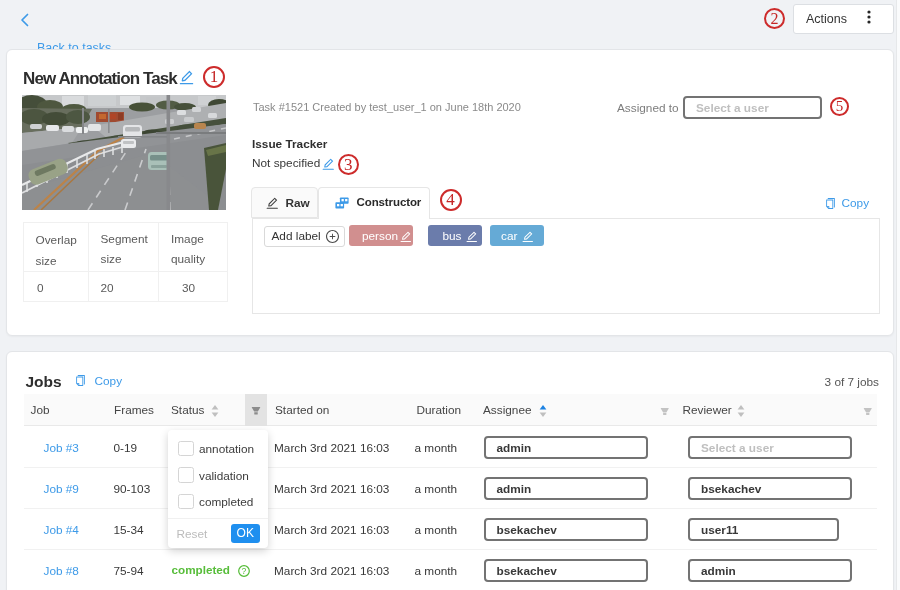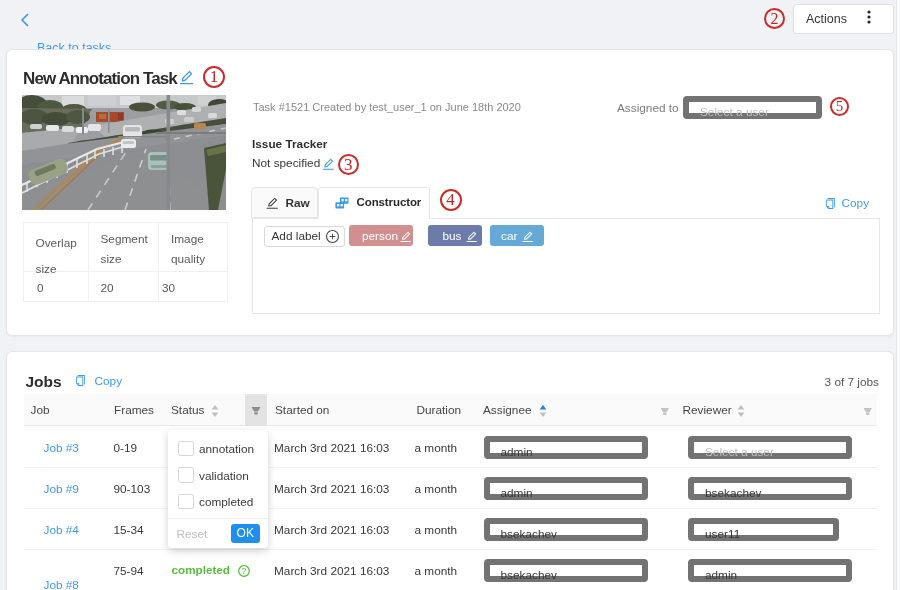--- a/index.html
+++ b/index.html
@@ -3,21 +3,21 @@
 <meta charset="utf-8">
 <style>
 * { margin:0; padding:0; box-sizing:border-box; }
 html,body { width:900px; height:590px; overflow:hidden; }
 body { font-family:"Liberation Sans", sans-serif; background:#f0f2f5; position:relative; font-size:11.8px; color:#383838; }
 .abs { position:absolute; }
 .card { position:absolute; background:#fff; border:1px solid #e3e5e8; border-radius:6px; box-shadow:0 1px 2px rgba(0,0,0,0.04); }
 .blue { color:#3d9ae8; }
 .grey { color:#8a8a8a; }
 .redcircle { position:absolute; border:2px solid #cd2b2b; border-radius:50%; color:#c42424; font-family:"Liberation Serif", serif; text-align:center; }
-.input { position:absolute; background:#fff; border:6px solid #737373; border-radius:4px; height:23px; line-height:21px; padding-left:11px; color:#383838; }
+.input { position:absolute; background:#fff; border:2px solid #737373; border-radius:4px; height:23px; line-height:21px; padding-left:11px; color:#383838;font-weight:bold; }
 .ph { color:#bfbfbf; }
 .hdrtxt { position:absolute; color:#454545; top:403px; }
 svg { display:block; }
 </style>
 </head>
 <body>
 
 <div class="abs" style="left:20px;top:13px;">
   <svg width="9" height="14" viewBox="0 0 9 14">
       <path d="M7.5 1.5 L2 7 L7.5 12.5" fill="none" stroke="#3d9ae8" stroke-width="1.7" stroke-linecap="round" stroke-linejoin="round"></path>
@@ -144,26 +144,26 @@
     <rect x="96" y="41" width="49" height="1.6" fill="#838588"></rect>
     <rect x="60" y="13" width="2" height="26" fill="#85878a"></rect>
     <rect x="86" y="14" width="1.6" height="24" fill="#8b8d90"></rect>
   </svg>
 </div>
 
 <div class="abs" style="left:23px;top:221.5px;width:205px;height:80px;border:1px solid #f0f0f0;"></div>
 <div class="abs" style="left:87.5px;top:221.5px;width:1px;height:80px;background:#f0f0f0;"></div>
 <div class="abs" style="left:158px;top:221.5px;width:1px;height:80px;background:#f0f0f0;"></div>
 <div class="abs" style="left:23px;top:270.5px;width:205px;height:1px;background:#f0f0f0;"></div>
-<div class="abs" style="left:35.5px;top:230px;width:50px;line-height:26px;color:#5a5a5a;">Overlap size</div>
+<div class="abs" style="left:35.5px;top:230px;width:50px;line-height:21px;color:#5a5a5a;">Overlap size</div>
 <div class="abs" style="left:100.5px;top:230px;width:55px;line-height:19.5px;color:#5a5a5a;">Segment size</div>
 <div class="abs" style="left:171px;top:230px;width:52px;line-height:19.5px;color:#5a5a5a;">Image quality</div>
 <div class="abs" style="left:37px;top:280.5px;color:#5a5a5a;">0</div>
 <div class="abs" style="left:100.5px;top:280.5px;color:#5a5a5a;">20</div>
-<div class="abs" style="left:162px;top:280.5px;color:#5a5a5a;">30</div>
+<div class="abs" style="left:182px;top:280.5px;color:#5a5a5a;">30</div>
 
 <div class="abs grey" style="left:253px;top:100.5px;font-size:11px;">Task #1521 Created by test_user_1 on June 18th 2020</div>
 <div class="abs" style="left:617px;top:100.5px;color:#7d7d7d;">Assigned to</div>
 <div class="input" style="left:683px;top:95.5px;width:139px;"><span class="ph">Select a user</span></div>
 <div class="redcircle" style="left:830px;top:96.5px;width:19px;height:19px;font-size:15px;line-height:15.5px;">5</div>
 
 <div class="abs" style="left:252px;top:137px;font-weight:bold;color:#2f2f2f;">Issue Tracker</div>
 <div class="abs" style="left:252px;top:156px;color:#383838;">Not specified</div>
 <div class="abs" style="left:322px;top:157.5px;">
   <svg width="12.5" height="12.5" viewBox="64 64 896 896">
@@ -305,21 +305,21 @@
 <div class="input" style="left:483.5px;top:476.5px;width:164.5px;">admin</div>
 <div class="input" style="left:688px;top:476.5px;width:163.5px;">bsekachev</div>
 
 <div class="abs blue" style="left:43.5px;top:522.5px;">Job #4</div>
 <div class="abs" style="left:113.5px;top:522.5px;">15-34</div>
 <div class="abs" style="left:274px;top:522.5px;">March 3rd 2021 16:03</div>
 <div class="abs" style="left:414.5px;top:522.5px;">a month</div>
 <div class="input" style="left:483.5px;top:517.5px;width:164.5px;">bsekachev</div>
 <div class="input" style="left:688px;top:517.5px;width:151px;">user11</div>
 
-<div class="abs blue" style="left:43.5px;top:563.5px;margin-top:14px;">Job #8</div>
+<div class="abs blue" style="left:43.5px;top:563.5px;">Job #8</div>
 <div class="abs" style="left:113.5px;top:563.5px;">75-94</div>
 <div class="abs" style="left:171.5px;top:563px;color:#57bd3a;font-weight:bold;font-size:11.7px;">completed</div>
 <div class="abs" style="left:237.5px;top:564.5px;">
   <svg width="12" height="12" viewBox="0 0 12 12">
       <circle cx="6" cy="6" r="5.3" fill="none" stroke="#53bb35" stroke-width="1.2"></circle>
       <text x="6" y="9" text-anchor="middle" font-size="8.6" fill="#53bb35" font-family="Liberation Sans">?</text>
     </svg>
 </div>
 <div class="abs" style="left:274px;top:563.5px;">March 3rd 2021 16:03</div>
 <div class="abs" style="left:414.5px;top:563.5px;">a month</div>

